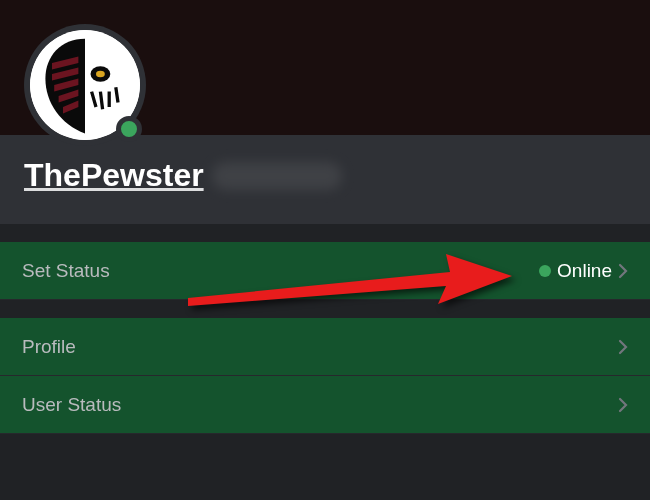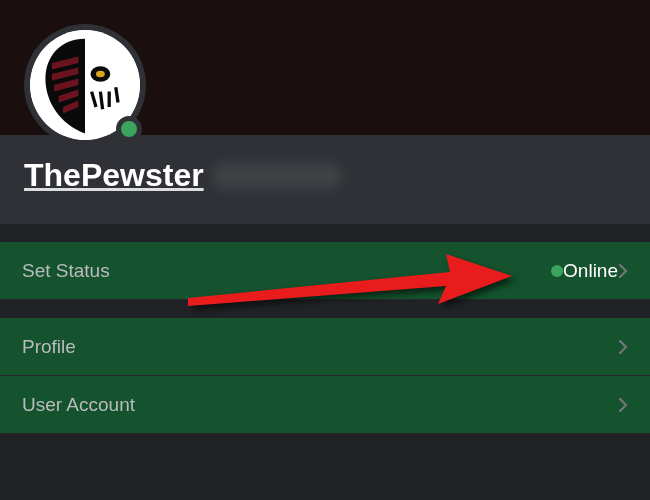--- a/index.html
+++ b/index.html
@@ -86,21 +86,21 @@
       cursor: pointer;
     }
     .list-item:last-child { border-bottom: none; }
     .list-label {
       font-size: 19px;
       color: #b9bbbe;
     }
     .list-right {
       display: flex;
       align-items: center;
-      gap: 0;
+      gap: 6px;
     }
     .status-dot {
       width: 12px;
       height: 12px;
       background: #3ba55d;
       border-radius: 50%;
     }
     .status-value {
       font-size: 19px;
       color: #ffffff;
@@ -172,21 +172,21 @@
 <div class="list-item">
   <span class="list-label">Profile</span>
   <span class="chevron">
     <svg width="10" height="16" viewBox="0 0 10 16">
         <path d="M2 2 L8 8 L2 14" stroke="#72767d" stroke-width="2.2" fill="none" stroke-linecap="round"></path>
       </svg>
   </span>
 </div>
 
 <div class="list-item">
-  <span class="list-label">User Account</span>
+  <span class="list-label">User Status</span>
   <span class="chevron">
     <svg width="10" height="16" viewBox="0 0 10 16">
         <path d="M2 2 L8 8 L2 14" stroke="#72767d" stroke-width="2.2" fill="none" stroke-linecap="round"></path>
       </svg>
   </span>
 </div>
 
 <svg class="arrow-annotation" viewBox="0 0 340 80">
   <path d="M8 56 L270 30 L266 12 L332 34 L258 62 L266 44 L8 64 Z" fill="#e81c1c"></path>
 </svg>

